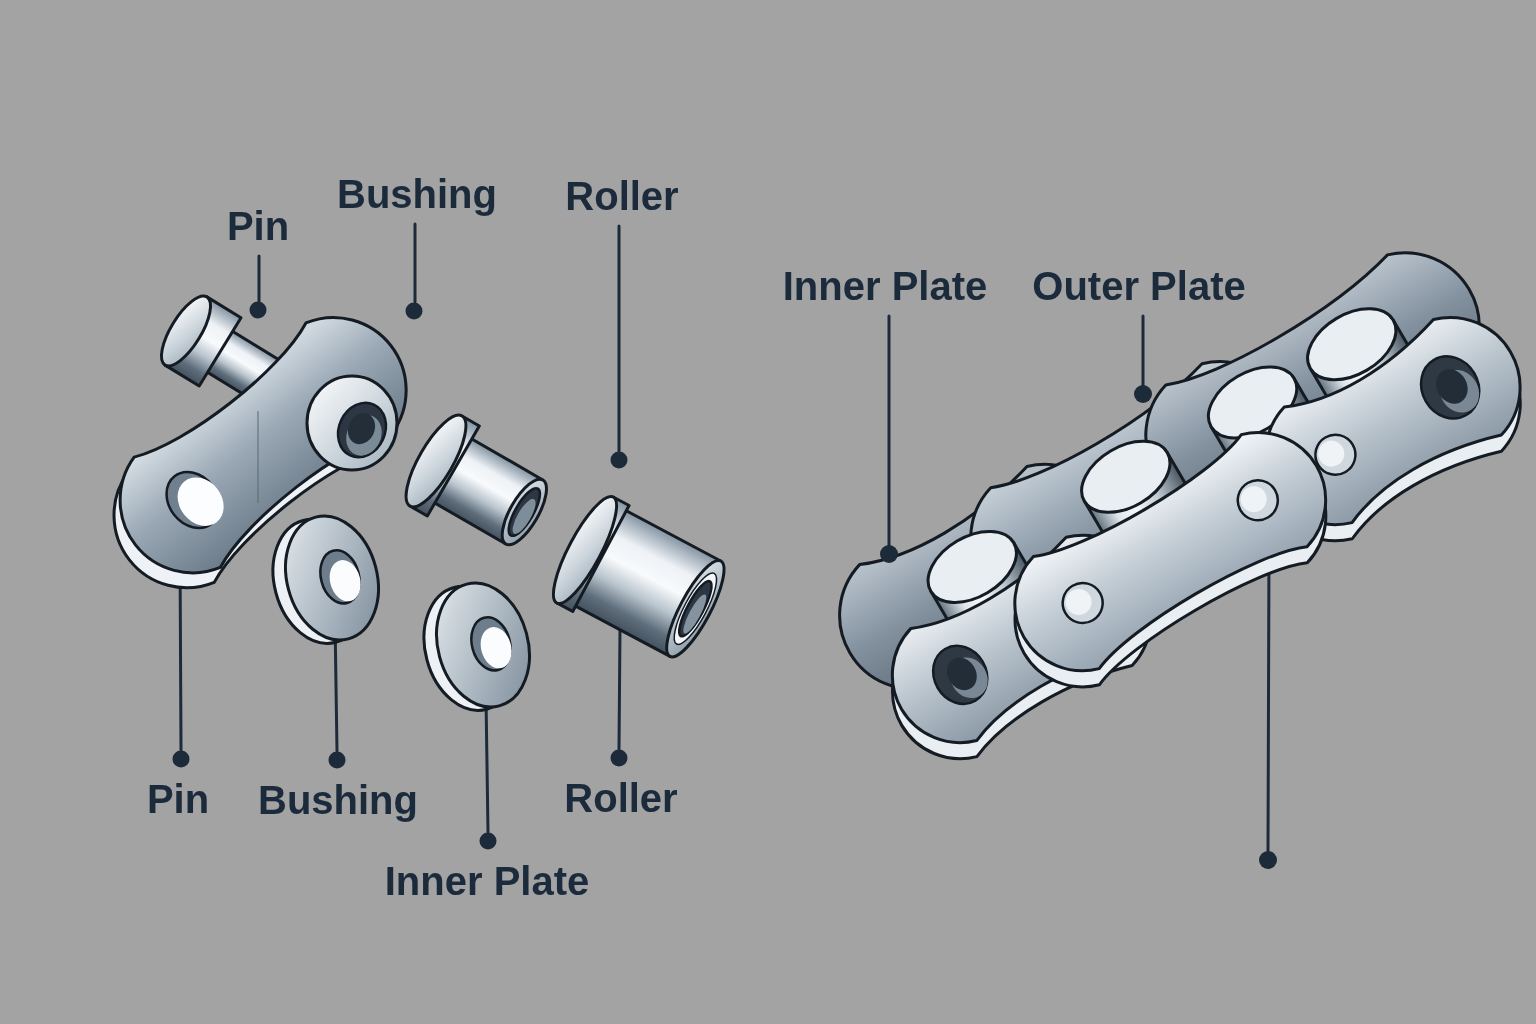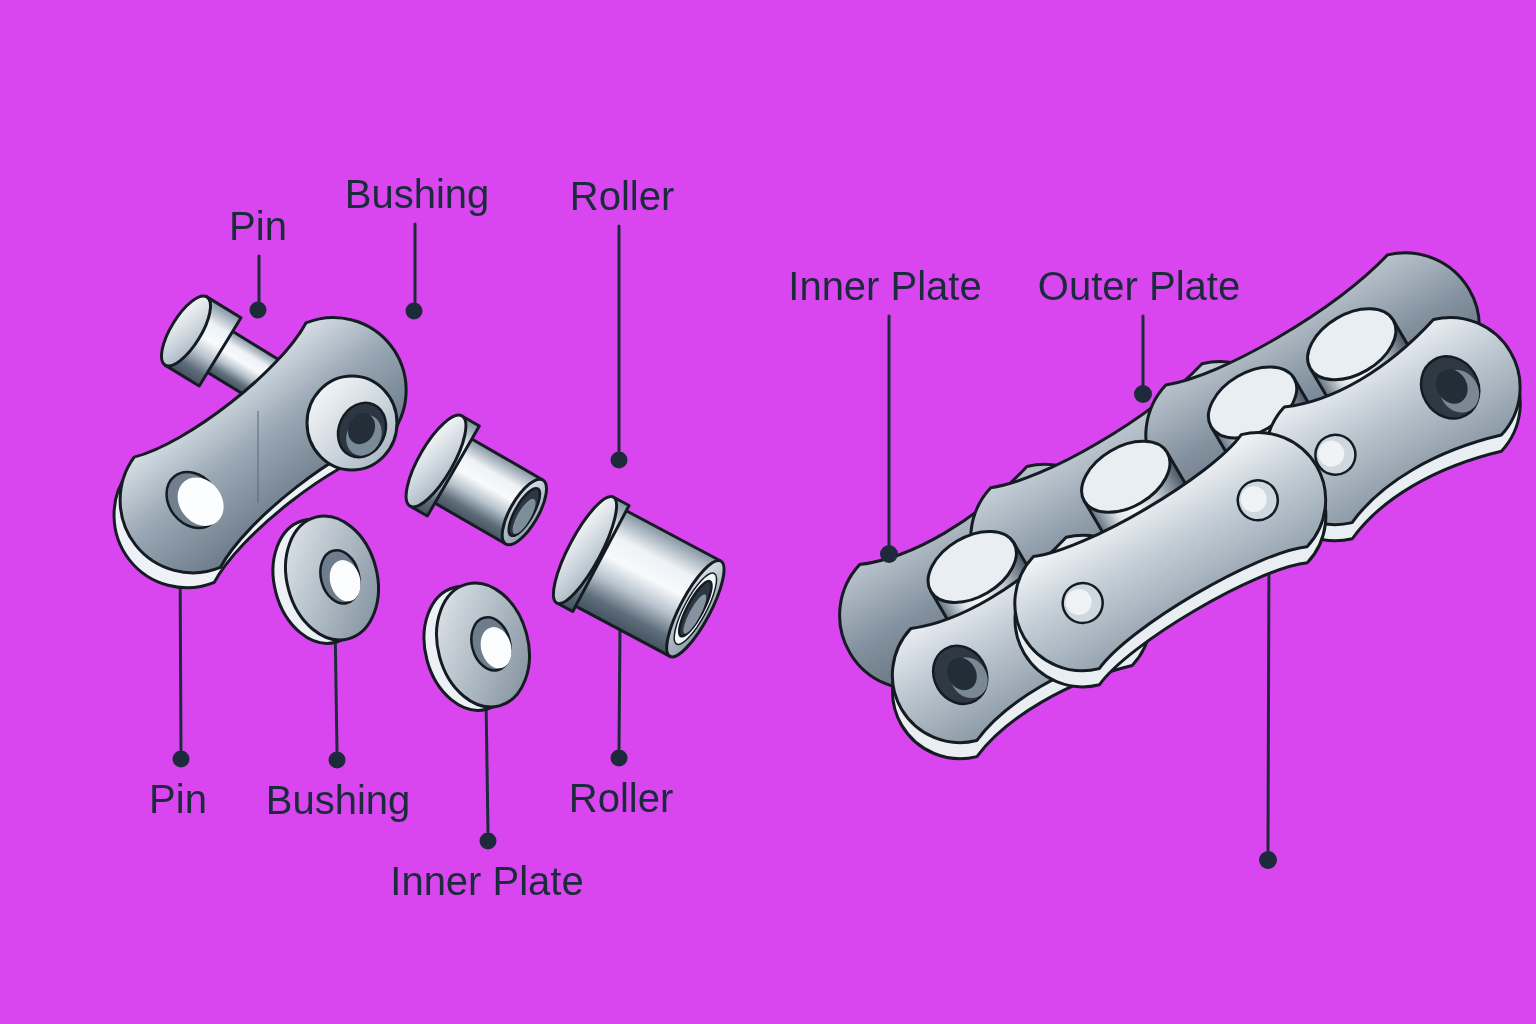--- a/index.html
+++ b/index.html
@@ -1,17 +1,17 @@
 <!DOCTYPE html>
 <html><head>
 <meta charset="utf-8">
 <style>
   html,body{margin:0;padding:0;background:#ffffff;}
-  .stage{position:relative;width:1536px;height:1024px;background:#d946ef;overflow:hidden;
-         font-family:"Liberation Sans", sans-serif;}
+  .stage{position:relative;width:1536px;height:1024px;background:#a3a3a3;overflow:hidden;
+         font-family:"Liberation Sans", sans-serif;font-weight:bold;}
   svg{display:block}
   .lbl{font-family:"Liberation Sans", sans-serif;font-size:40px;fill:#1c2b3c;}
   .lbl-big{font-family:"Liberation Sans", sans-serif;font-size:40px;fill:#1c2b3c;}
   .leader{stroke:#1d2a3a;stroke-width:3;fill:none;stroke-linecap:round;}
   .dot{fill:#1d2a3a;stroke:none;}
   .ol{stroke:#141b23;stroke-width:3;stroke-linejoin:round;}
   .ol2{stroke:#141b23;stroke-width:2.5;stroke-linejoin:round;}
   .ol1{stroke:#141b23;stroke-width:1.5;}
 </style>
 </head>

